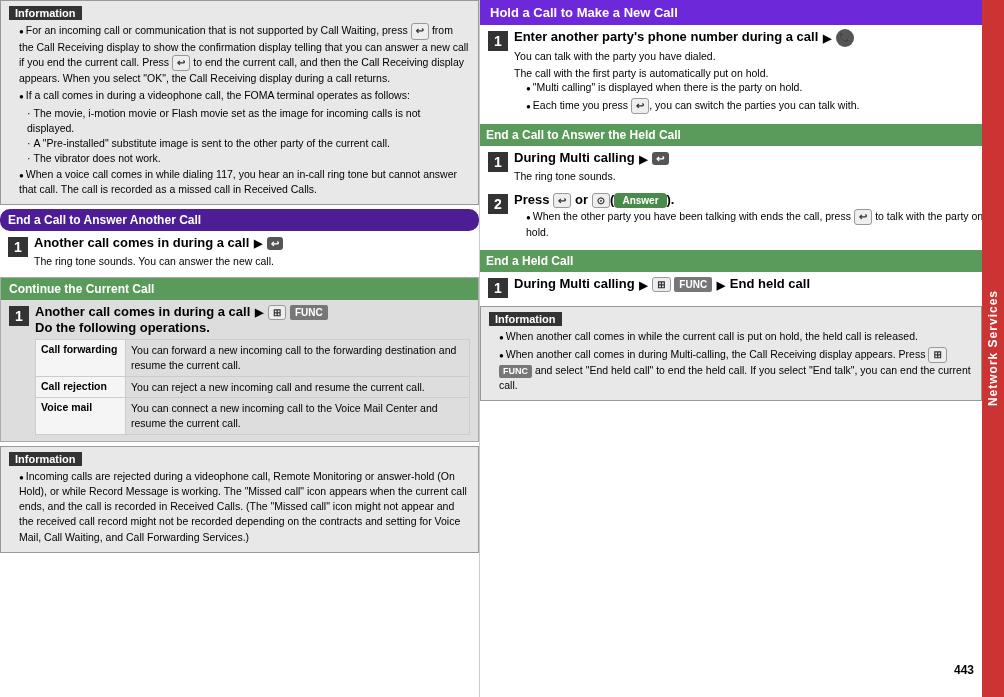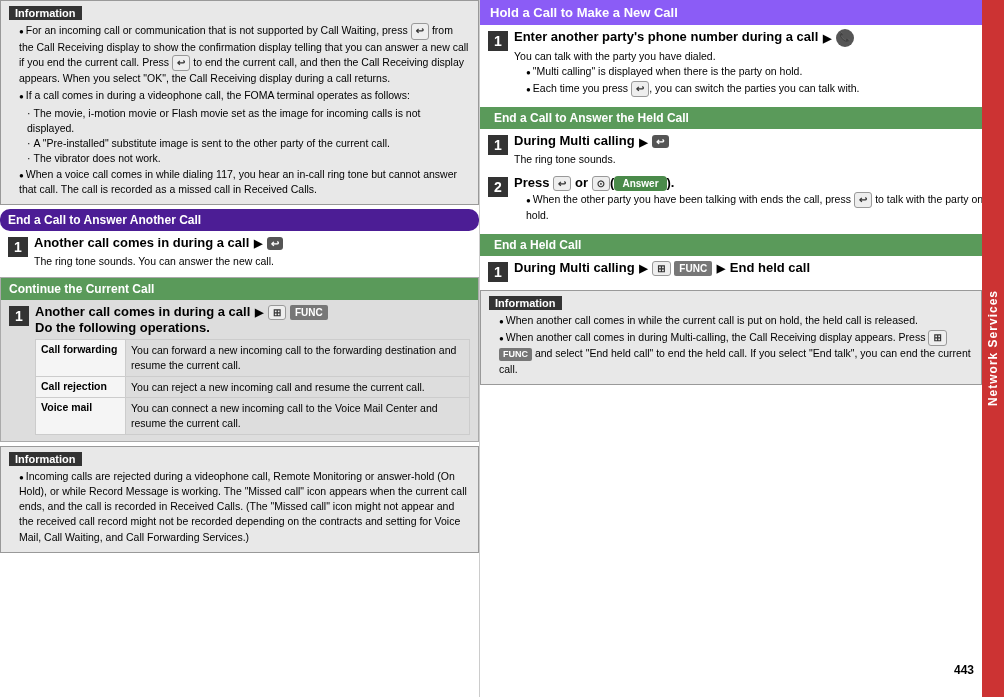--- a/index.html
+++ b/index.html
@@ -163,21 +163,21 @@
       flex: 1;
       font-size: 10.5px;
       padding: 3px 5px;
       line-height: 1.4;
     }
     .right-section-green {
       background: #5a9a5a;
       color: white;
       font-weight: bold;
       font-size: 12px;
-      padding: 4px 14px;
+      padding: 4px 6px;
       margin-top: 4px;
     }
     .answer-key {
       display: inline-block;
       background: #4a8a4a;
       color: white;
       border-radius: 4px;
       padding: 1px 8px;
       font-size: 10px;
       font-weight: bold;
@@ -209,21 +209,21 @@
       right: 30px;
       font-size: 12px;
       font-weight: bold;
       margin-top: 19px;
     }
     .right-main {
       flex: 1;
       overflow: hidden;
     }
     .hold-section {
-      background: #8b5cf6;
+      background: #6d28d9;
       color: white;
       font-weight: bold;
       font-size: 13px;
       padding: 5px 10px;
     }
     .step-bullet {
       font-size: 10.5px;
       line-height: 1.45;
       padding-left: 12px;
       margin-bottom: 2px;
@@ -313,20 +313,21 @@
     <div class="hold-section">Hold a Call to Make a New Call</div>
     <div class="step-container">
       <div class="step-number">1</div>
       <div class="step-content">
         <div class="step-title">
           Enter another party's phone number during a call
           <span class="arrow-right">▶</span>
           <span class="key-icon" style="background:#555;border-radius:50%;width:18px;height:18px;display:inline-flex;align-items:center;justify-content:center;font-size:9px;">📞</span>
         </div>
         <div class="step-desc">You can talk with the party you have dialed.</div>
+        <div class="step-desc">The call with the first party is automatically put on hold.</div>
         <div class="step-bullet">"Multi calling" is displayed when there is the party on hold.</div>
         <div class="step-bullet">Each time you press <span class="key-icon-light">↩</span>, you can switch the parties you can talk with.</div>
       </div>
     </div>
 
     <div class="right-section-green">End a Call to Answer the Held Call</div>
     <div class="step-container">
       <div class="step-number">1</div>
       <div class="step-content">
         <div class="step-title">

